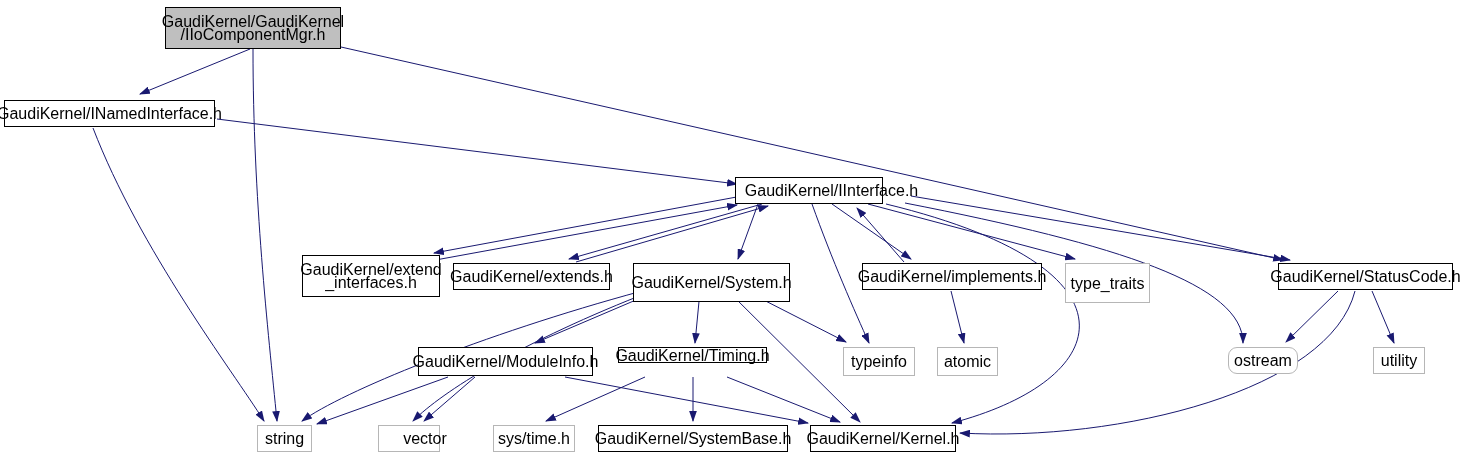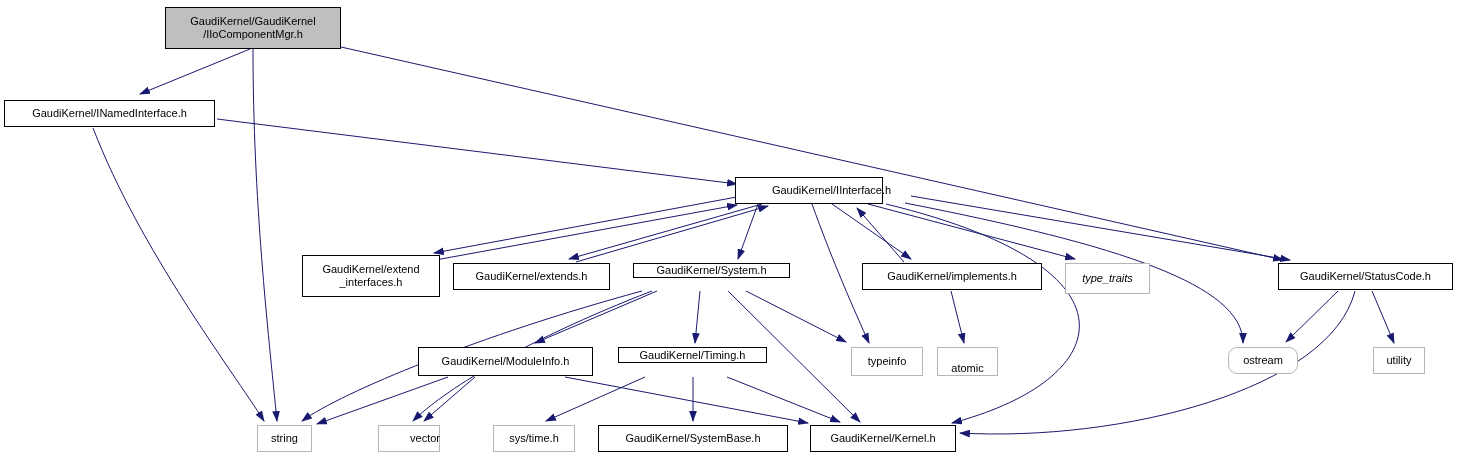--- a/index.html
+++ b/index.html
@@ -5,21 +5,21 @@
   html,body{margin:0;padding:0;background:#ffffff;}
   #canvas{
     position:relative;width:1461px;height:459px;background:#ffffff;
     font-family:"Liberation Sans","DejaVu Sans",sans-serif;overflow:hidden;
   }
   #edges{position:absolute;left:0;top:0;width:1461px;height:459px;}
   .node{
     position:absolute;box-sizing:border-box;background:#ffffff;
     border:1px solid #000000;display:flex;flex-direction:column;
     align-items:center;justify-content:center;text-align:center;
-    font-size:11px;line-height:13px;color:#000000;white-space:nowrap;
+    font-size:16px;line-height:13px;color:#000000;white-space:nowrap;
     cursor:pointer;
   }
   .node.system{border-color:#b6b6b6;}
   .node.main{background:#bfbfbf;border-color:#000000;}
   .edge{fill:none;stroke-width:1px;}
 </style>
 </head>
 <body>
 
 <div id="canvas">
@@ -73,42 +73,42 @@
     <div class="node project" title="GaudiKernel/IInterface.h" style="left: 735px; top: 177px; width: 148px; height: 27px; padding-left: 45px;">
       <div>GaudiKernel/IInterface.h</div>
     </div>
     <div class="node project" title="GaudiKernel/extend_interfaces.h" style="left: 302px; top: 255px; width: 138px; height: 42px;">
       <div>GaudiKernel/extend</div>
       <div>_interfaces.h</div>
     </div>
     <div class="node project" title="GaudiKernel/extends.h" style="left: 453px; top: 263px; width: 157px; height: 27px;">
       <div>GaudiKernel/extends.h</div>
     </div>
-    <div class="node project" title="GaudiKernel/System.h" style="left: 633px; top: 263px; width: 157px; height: 15px;">
+    <div class="node project" title="GaudiKernel/System.h" style="left: 633px; top: 263px; width: 157px; height: 39px;">
       <div>GaudiKernel/System.h</div>
     </div>
     <div class="node project" title="GaudiKernel/implements.h" style="left: 862px; top: 263px; width: 180px; height: 27px;">
       <div>GaudiKernel/implements.h</div>
     </div>
-    <div class="node system" title="type_traits" style="left: 1065px; top: 263px; width: 85px; height: 31px; font-style: italic;">
+    <div class="node system" title="type_traits" style="left: 1065px; top: 263px; width: 85px; height: 40px;">
       <div>type_traits</div>
     </div>
     <div class="node project" title="GaudiKernel/StatusCode.h" style="left: 1278px; top: 263px; width: 175px; height: 27px;">
       <div>GaudiKernel/StatusCode.h</div>
     </div>
     <div class="node project" title="GaudiKernel/ModuleInfo.h" style="left: 418px; top: 347px; width: 175px; height: 29px;">
       <div>GaudiKernel/ModuleInfo.h</div>
     </div>
     <div class="node project" title="GaudiKernel/Timing.h" style="left: 618px; top: 347px; width: 149px; height: 16px;">
       <div>GaudiKernel/Timing.h</div>
     </div>
-    <div class="node system" title="typeinfo" style="left: 843px; top: 347px; width: 72px; height: 29px; margin-left: 8px;">
+    <div class="node system" title="typeinfo" style="left: 843px; top: 347px; width: 72px; height: 29px;">
       <div>typeinfo</div>
     </div>
-    <div class="node system" title="atomic" style="left: 937px; top: 347px; width: 61px; height: 29px; justify-content: flex-end;">
+    <div class="node system" title="atomic" style="left: 937px; top: 347px; width: 61px; height: 29px;">
       <div>atomic</div>
     </div>
     <div class="node system" title="ostream" style="left: 1228px; top: 347px; width: 70px; height: 27px; border-radius: 9px;">
       <div>ostream</div>
     </div>
     <div class="node system" title="utility" style="left: 1373px; top: 347px; width: 52px; height: 27px;">
       <div>utility</div>
     </div>
     <div class="node system" title="string" style="left: 257px; top: 425px; width: 55px; height: 27px;">
       <div>string</div>

